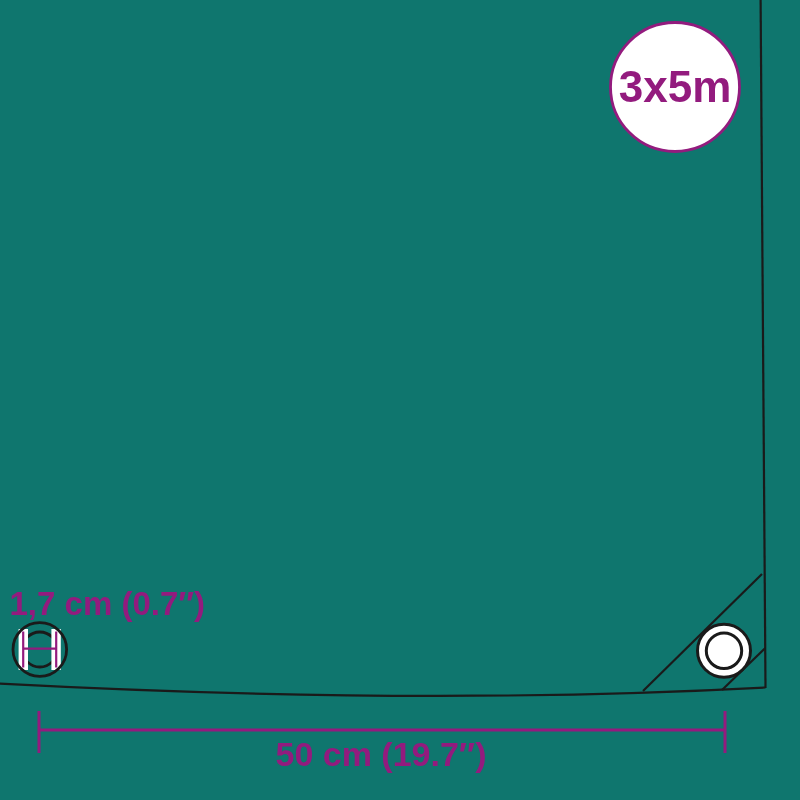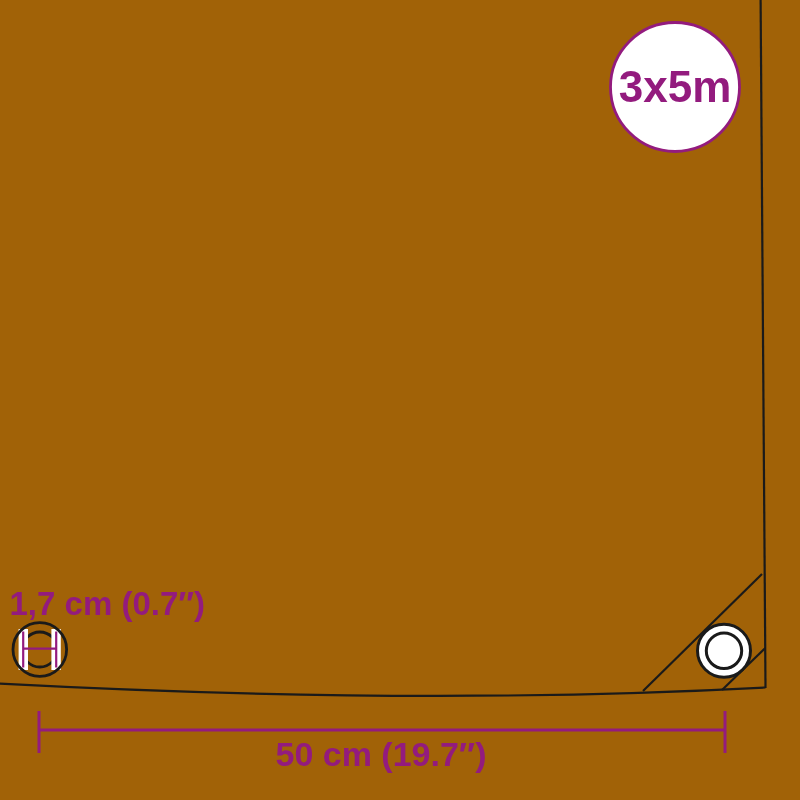--- a/index.html
+++ b/index.html
@@ -1,16 +1,16 @@
 <!DOCTYPE html>
 <html><head>
 <meta charset="utf-8">
 <style>
   html,body{margin:0;padding:0;background:#ffffff;}
-  .page{position:relative;width:800px;height:800px;background:#a16207;overflow:hidden;
+  .page{position:relative;width:800px;height:800px;background:#0f766e;overflow:hidden;
         font-family:"Liberation Sans", sans-serif;}
   svg{display:block;}
 </style>
 </head>
 <body>
 <div class="page">
 <svg width="800" height="800" viewBox="0 0 800 800">
 
   <line x1="760.6" y1="0" x2="765.5" y2="688" stroke="#1a1a1a" stroke-width="2.2"></line>
 

